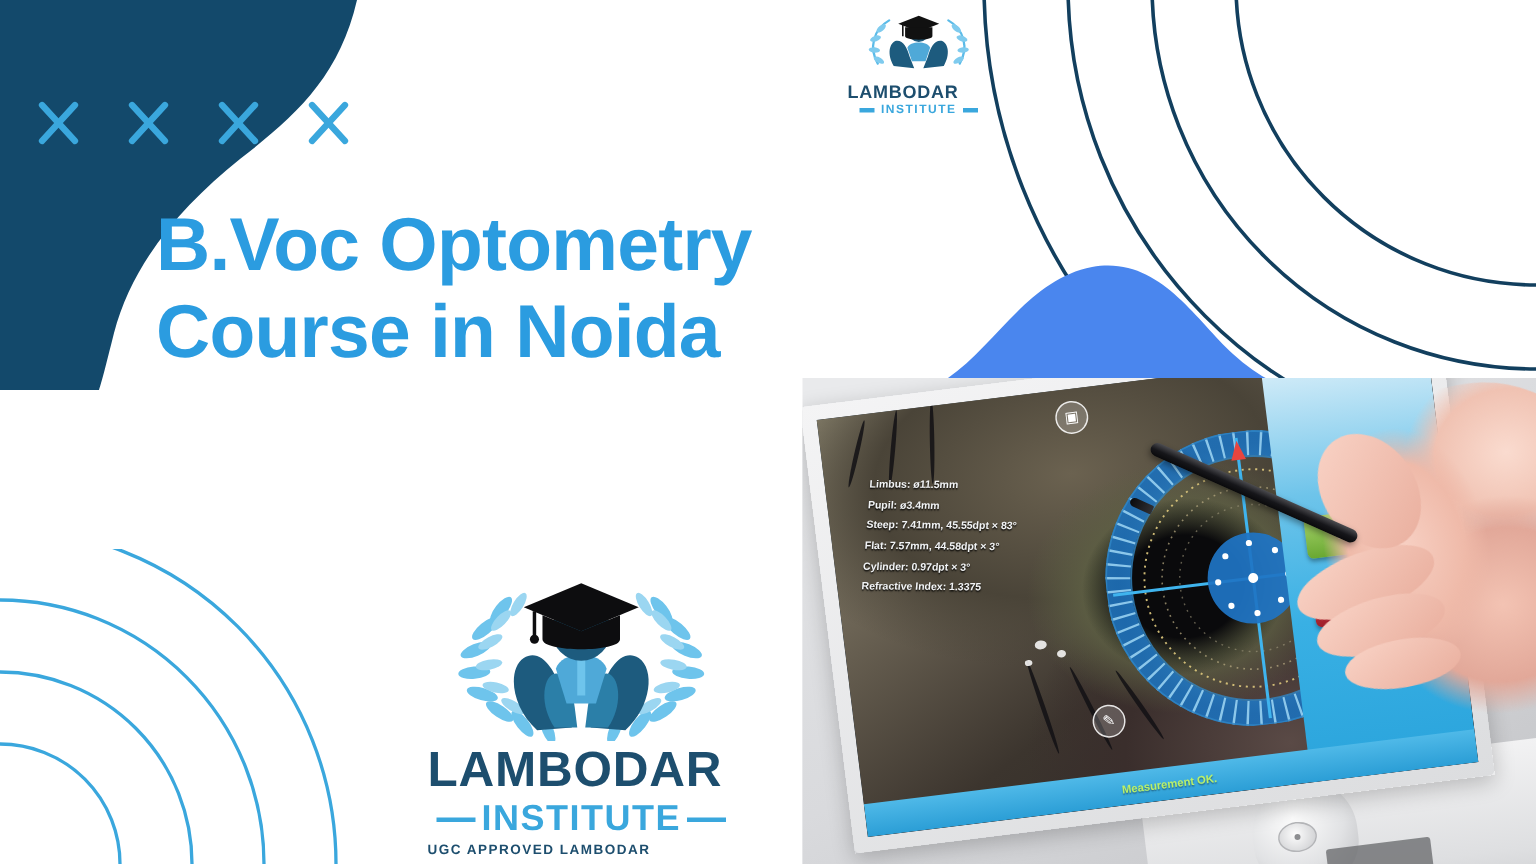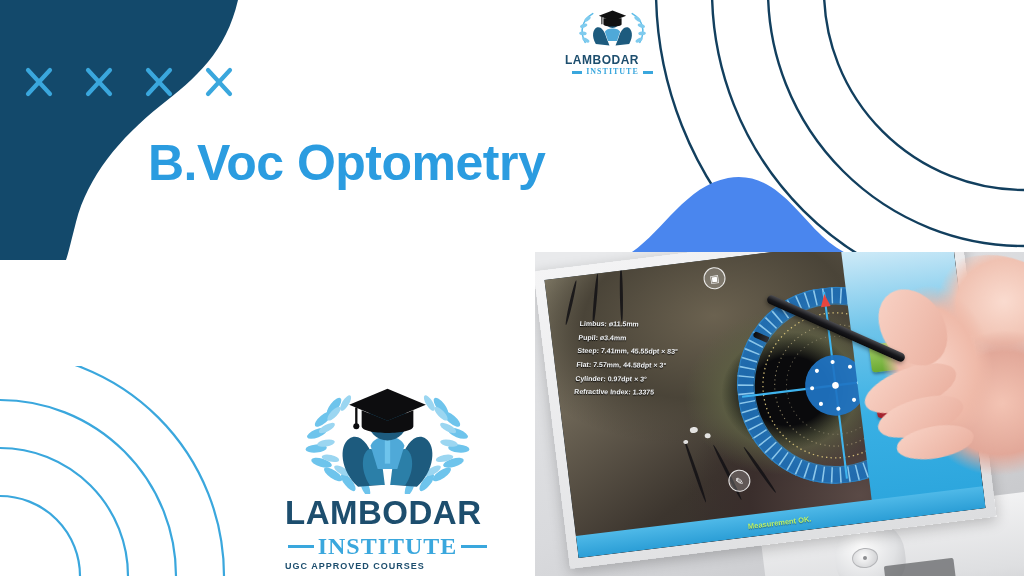--- a/index.html
+++ b/index.html
@@ -27,34 +27,34 @@
 
   
   #headline {
     position:absolute; left:104px; top:134px; width:520px;
     color:#2b9ce0;
     font-size:50px;
     font-weight:bold;
     line-height:1.16;
     letter-spacing:-0.5px;
   }
-  #headline .ln { display:block; white-space:nowrap;margin-left:44px; }
+  #headline .ln { display:block; white-space:nowrap; }
 
   
   #top-logo { position:absolute; left:565px; top:6px; width:95px; height:68px; }
   
   #main-logo { position:absolute; left:285px; top:378px; width:205px; height:175px; }
   .logo-wordmark { }
   .wm-main {
     color:#1d4e6e; font-weight:bold; letter-spacing:0.5px; line-height:1;
     font-family:"Liberation Sans", sans-serif;
   }
   .wm-sub-wrap { display:flex; align-items:center; justify-content:center; gap:4px; }
   .wm-sub-line { height:3px; background:#3aa7dd; flex:0 0 auto; }
-  .wm-sub { color:#3aa7dd; font-weight:bold; letter-spacing:1px; line-height:1;font-family:Liberation Serif, serif; }
+  .wm-sub { color:#3aa7dd; font-weight:bold; letter-spacing:1px; line-height:1; }
   .wm-tag { color:#1d4e6e; font-weight:bold; letter-spacing:1px; line-height:1; }
 
   
   #photo {
     position:absolute; left:535px; top:252px; width:489px; height:324px;
     overflow:hidden;
     background:#e9eaec;
   }
   #photo .ph { position:absolute; }
 
@@ -256,20 +256,21 @@
         </g>
       <g>
           <line x1="186" y1="8" x2="208" y2="32"></line>
           <line x1="208" y1="8" x2="186" y2="32"></line>
         </g>
     </g>
   </svg>
 
   <h1 id="headline">
     <span class="ln">B.Voc Optometry</span>
+    <span class="ln">Course in Noida</span>
   </h1>
 
   <div id="top-logo">
     <svg width="95" height="44" viewBox="0 0 120 58">
 
       <g fill="none" stroke="#5bbbe8" stroke-width="2" stroke-linecap="round">
         <path d="M34,10 C20,18 16,34 24,48"></path>
         <path d="M86,10 C100,18 104,34 96,48"></path>
       </g>
       <g fill="#7fcbee">
@@ -363,21 +364,21 @@
       <circle cx="80" cy="54" r="3.4" fill="#0d0d0f"></circle>
     </svg>
 
     <div class="logo-wordmark" style="margin-top:2px">
       <div class="wm-main" style="font-size:33px">LAMBODAR</div>
       <div class="wm-sub-wrap" style="margin-top:5px">
         <span class="wm-sub-line" style="width:26px"></span>
         <span class="wm-sub" style="font-size:24px">INSTITUTE</span>
         <span class="wm-sub-line" style="width:26px"></span>
       </div>
-      <div class="wm-tag" style="font-size:9px;margin-top:4px">UGC APPROVED COURSES</div>
+      <div class="wm-tag" style="font-size:9px;margin-top:4px">UGC APPROVED LAMBODAR</div>
     </div>
   </div>
 
   <div id="photo">
 
     <div class="ph dev-body"></div>
     <div class="ph dev-base"></div>
     <div class="ph dev-stalk"></div>
     <div class="ph dev-dark-slot"></div>
     <div class="ph dev-knob"></div>

